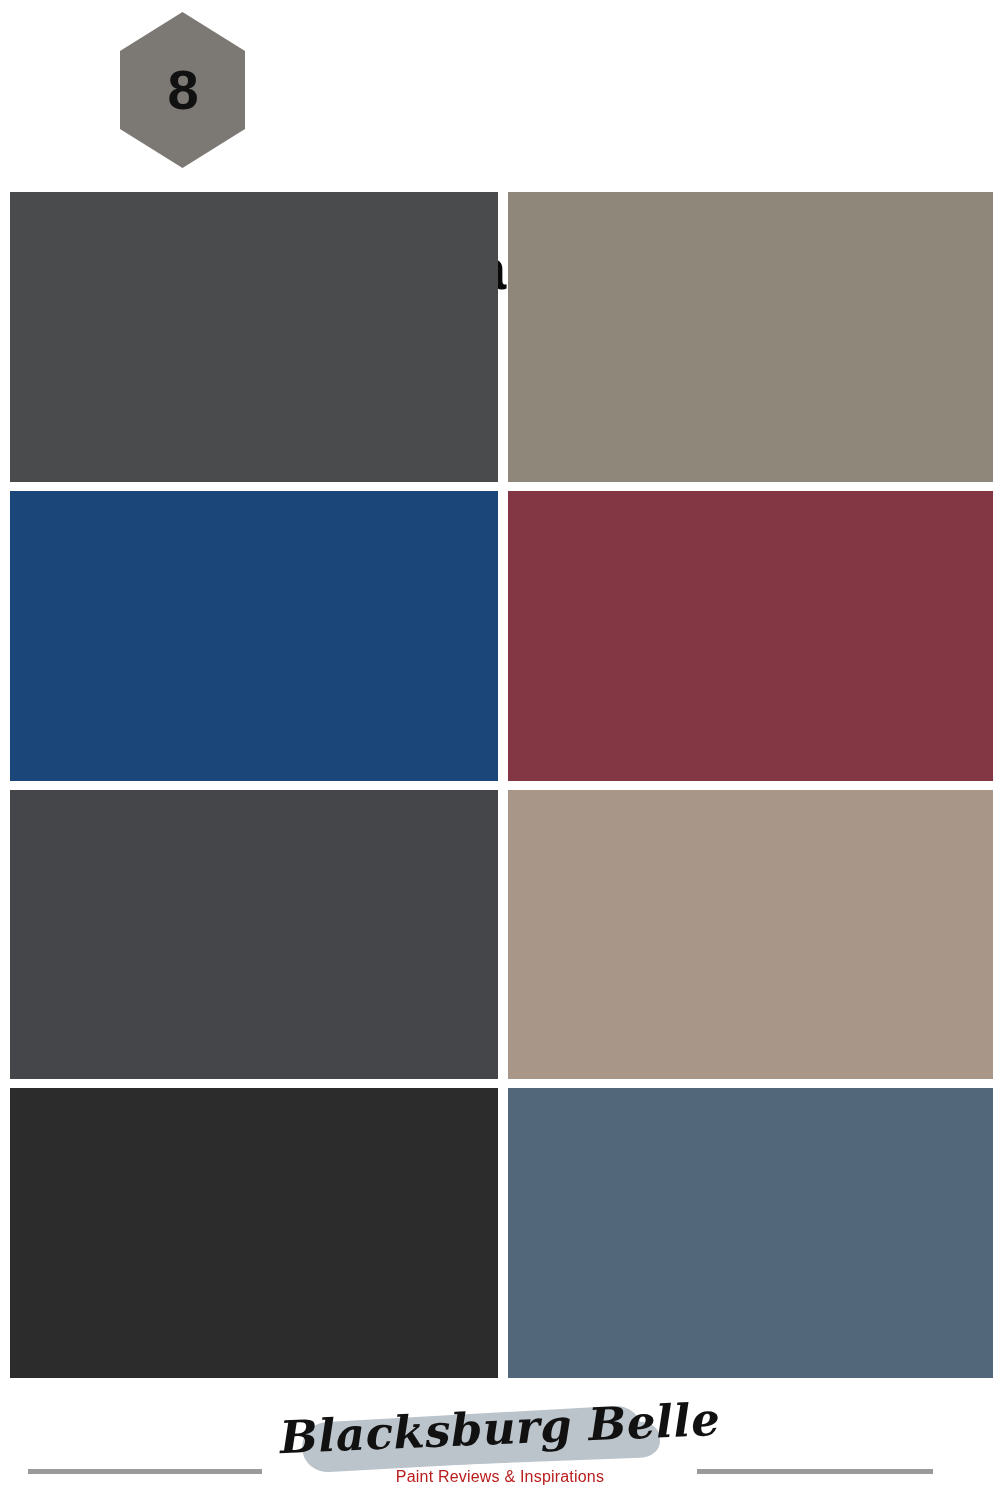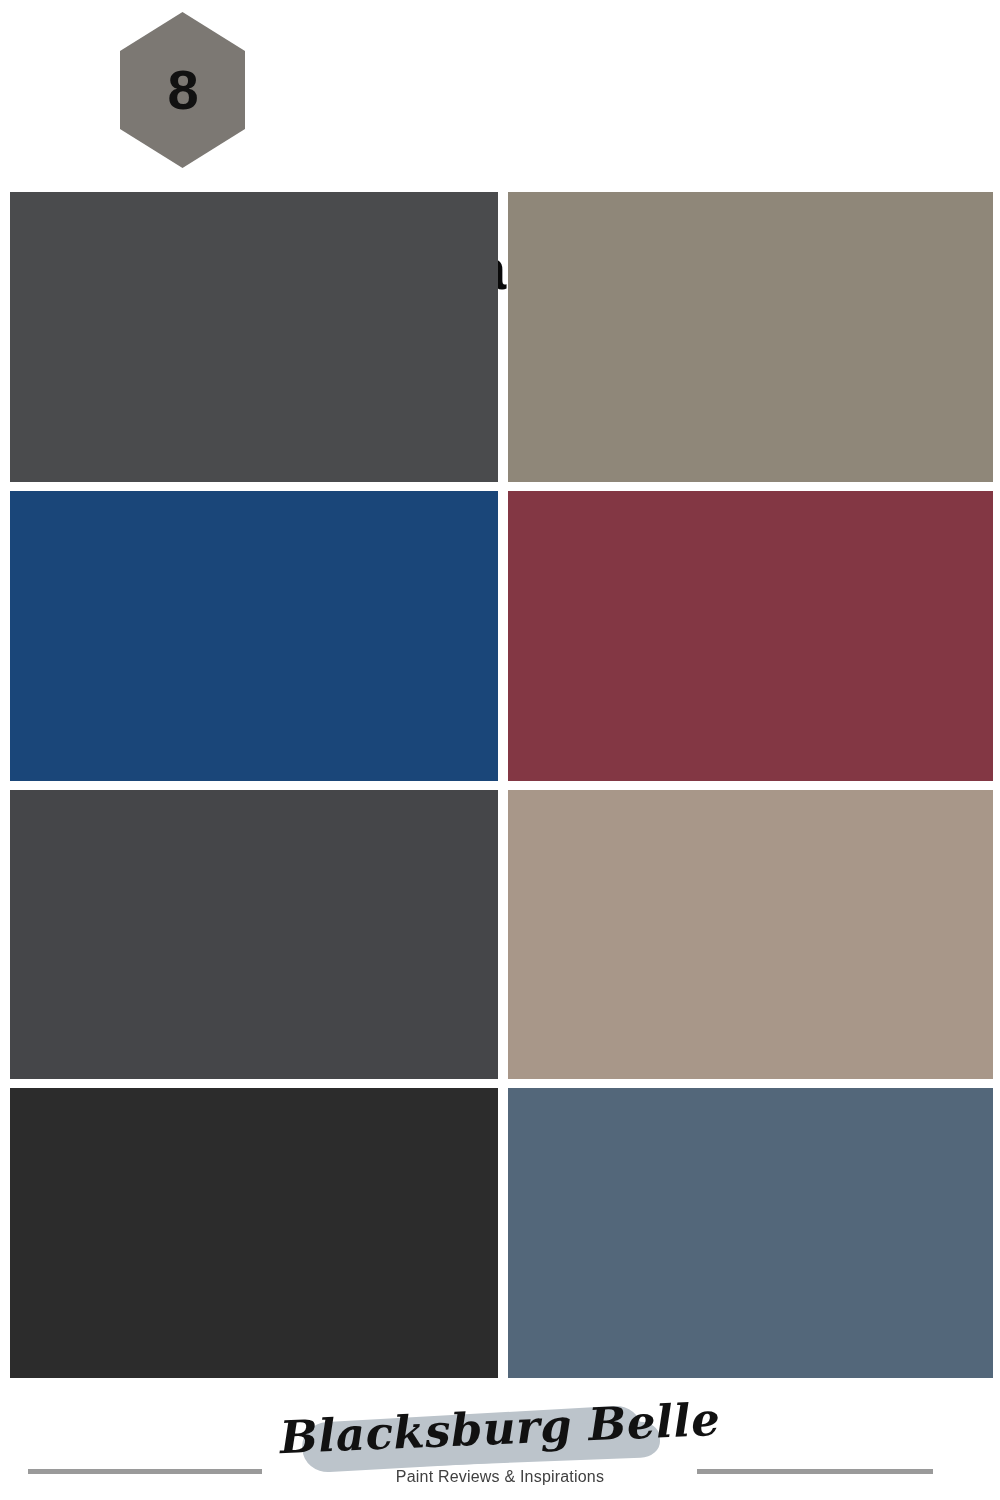--- a/index.html
+++ b/index.html
@@ -144,21 +144,21 @@
     transform: rotate(-2.4deg);
     white-space: nowrap;
   }
   .logo-tagline {
     position: absolute;
     left: 0;
     top: 64px;
     width: 500px;
     text-align: center;
     font-size: 16px;
-    color: #404040;
+    color: #b91c1c;
     letter-spacing: 0.2px;
   }
 </style>
 </head>
 <body>
 
 <div class="header">
 
   <div class="badge">
     <div class="badge-hex" style="background-color: rgb(124, 120, 115);"></div>

